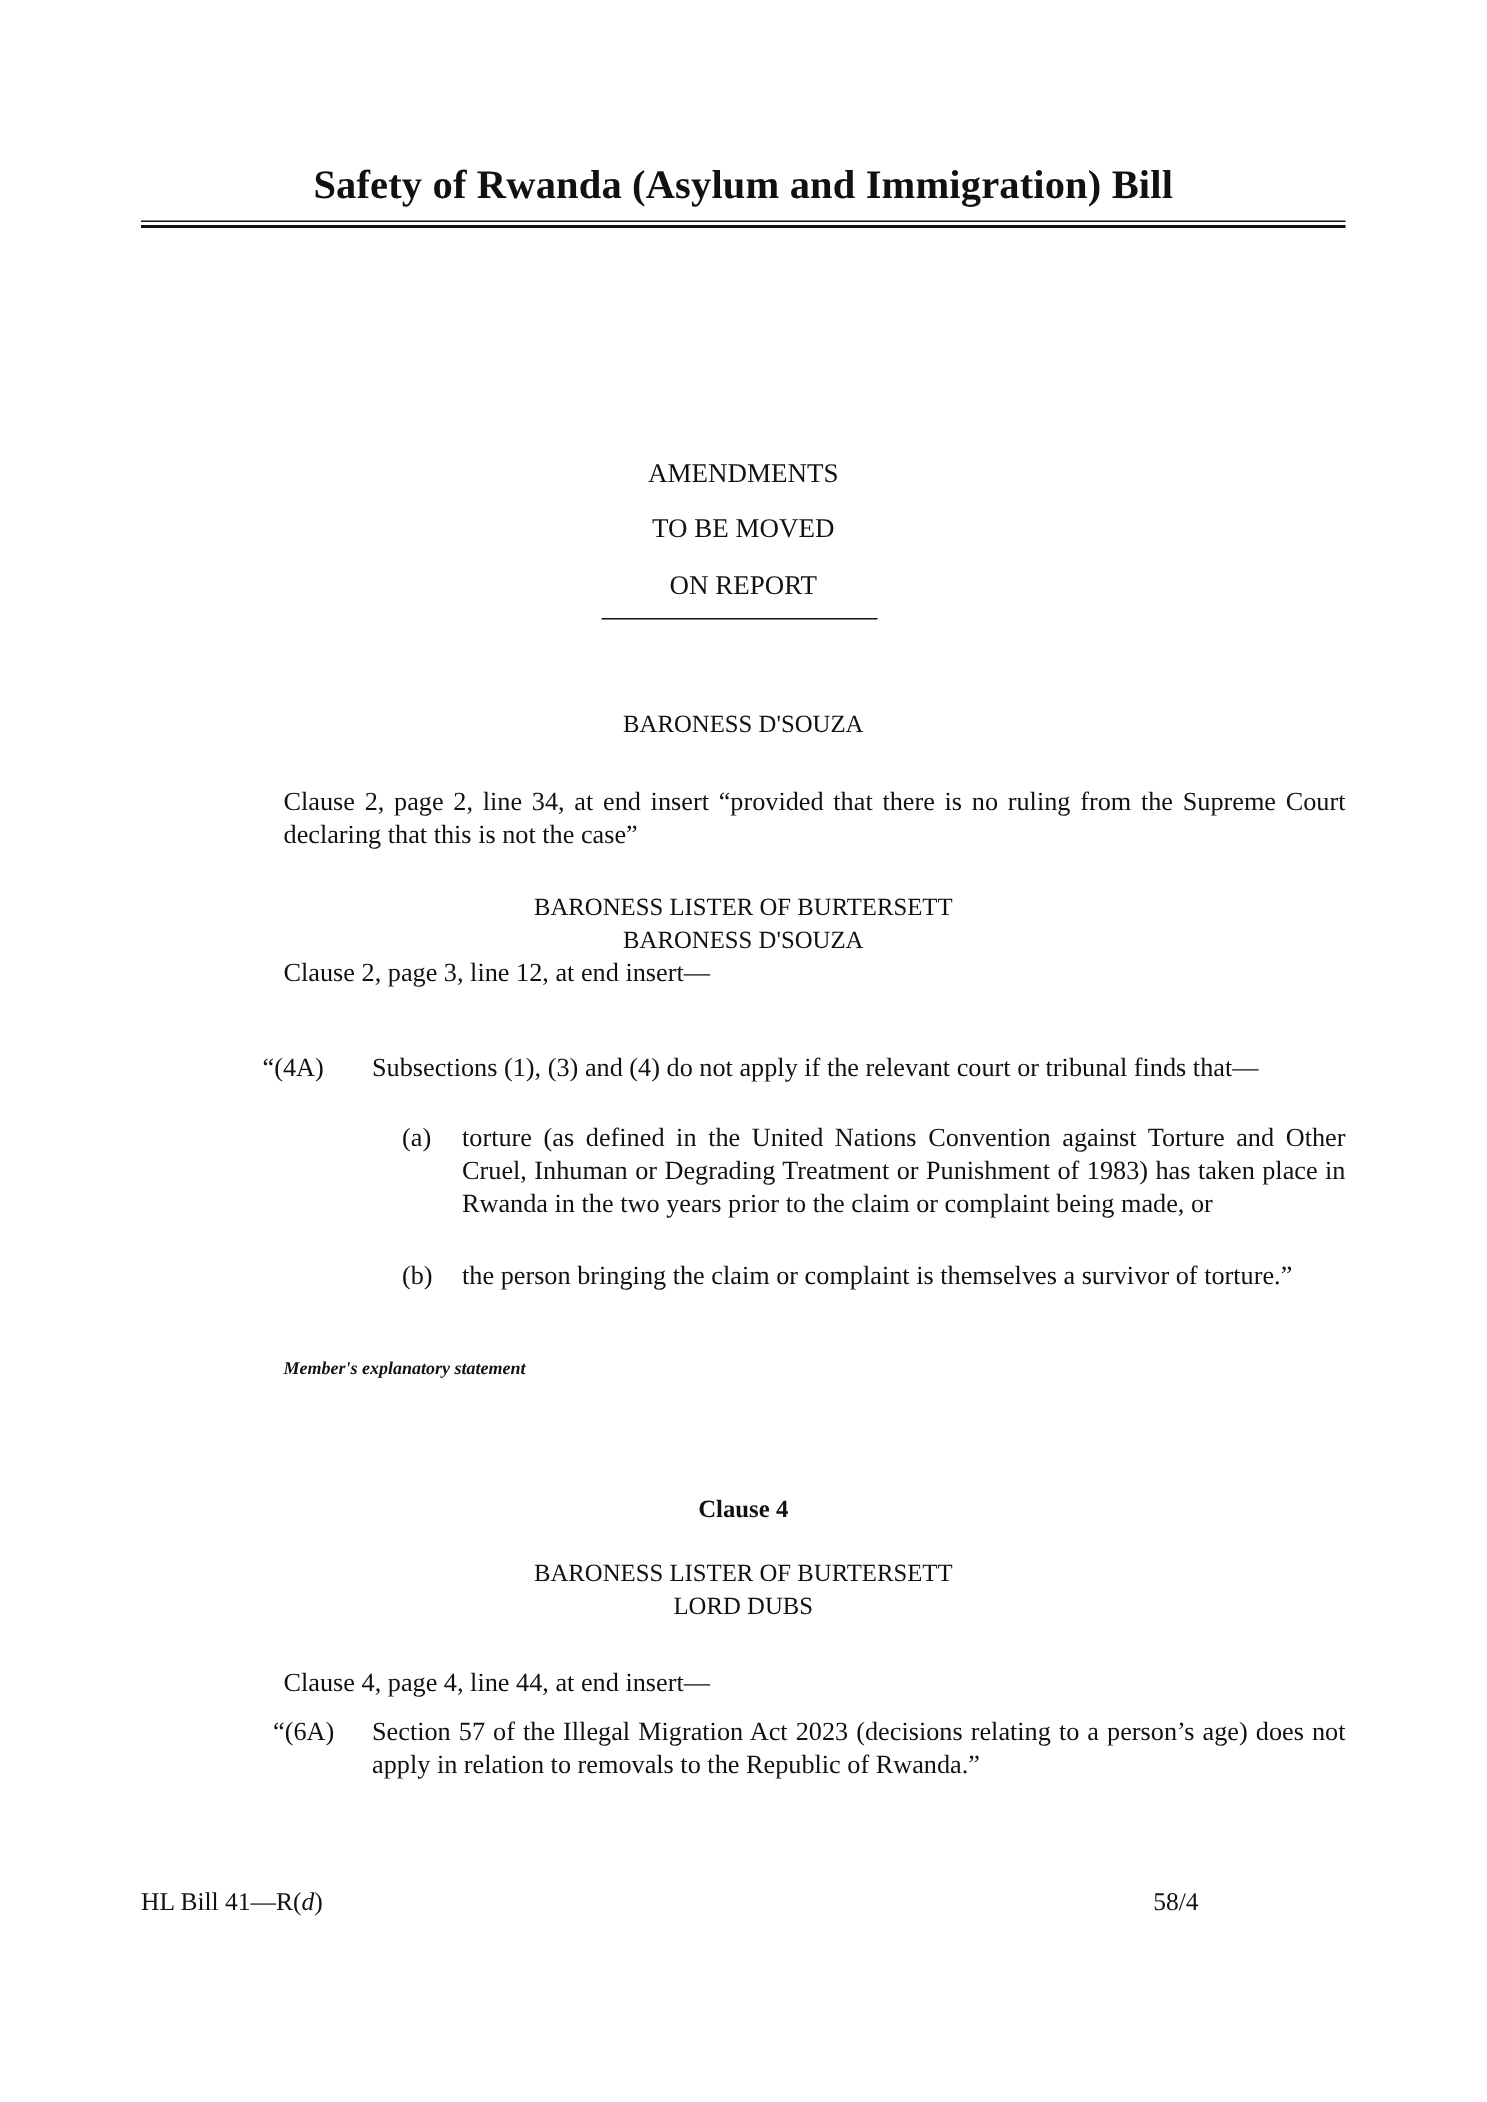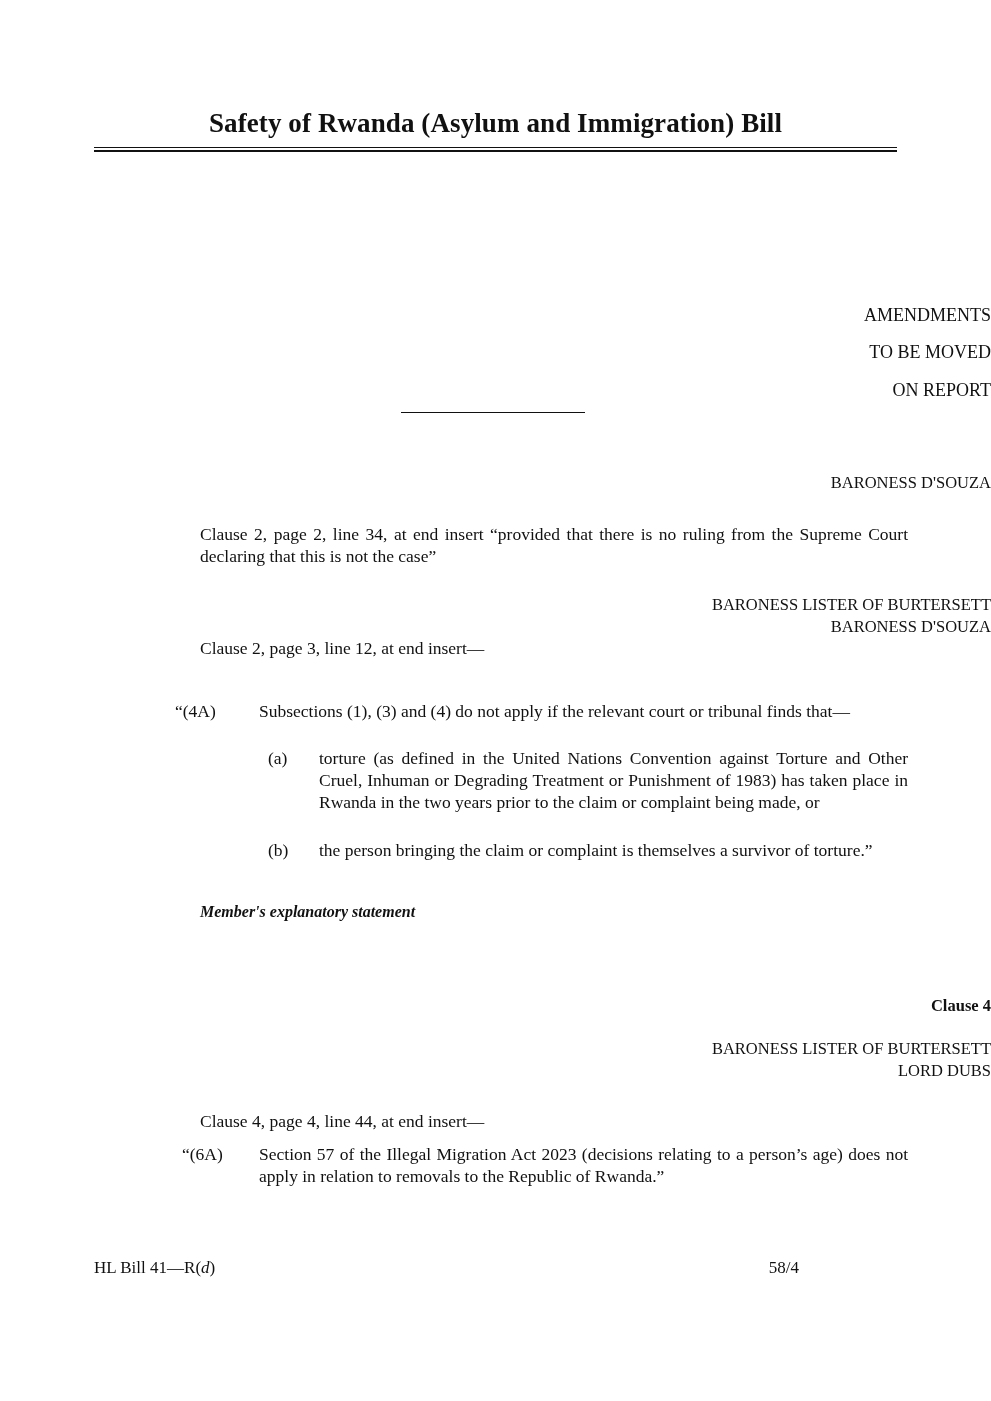--- a/index.html
+++ b/index.html
@@ -9,27 +9,27 @@
       color: #111111;
     }
     .page { position: absolute; left: 0; top: 0; width: 893px; height: 1401px; text-decoration: underline; }
     .title {
       position: absolute; left: 94px; top: 108px; width: 803px;
       text-align: center; font-weight: bold; font-size: 27px; letter-spacing: 0.1px;
       font-family: "Liberation Serif", serif;
     }
     .title-rule-1 { position: absolute; left: 94px; top: 147px; width: 803px; height: 1px; background: #111; }
     .title-rule-2 { position: absolute; left: 94px; top: 150px; width: 803px; height: 2px; background: #111; }
-    .center { position: absolute; left: 0; width: 991px; text-align: right; }
+    .center { position: absolute; left: 0; width: 991px; text-align: center; }
     .body { font-family: "Liberation Serif", serif; font-size: 17.5px; line-height: 22px; }
     .head-line { font-family: "Liberation Serif", serif; font-size: 18px; }
     .short-rule { position: absolute; left: 401px; top: 412px; width: 184px; height: 1px; background: #111; }
     .bold { font-weight: bold; }
     .sponsors { font-family: "Liberation Serif", serif; font-size: 16.5px; line-height: 22px; }
-    .para { position: absolute; left: 189px; width: 708px; margin-left: 11px; }
+    .para { position: absolute; left: 189px; width: 708px; }
     .just { text-align: justify; text-align-last: left; }
     .num { position: absolute; }
     .italic { font-style: italic; }
     .footer { position: absolute; top: 1258px; font-family: "Liberation Serif", serif; font-size: 17px; }
   </style>
 </head>
 <body>
 
 <div class="page">
 
@@ -54,21 +54,21 @@
 
   <div class="num body" style="left:175px; top:700px;">“(4A)</div>
   <div class="para body just" style="left:248px; width:649px; top:700px;">Subsections (1), (3) and (4) do not apply if the relevant court or tribunal finds that—</div>
 
   <div class="num body" style="left:268px; top:747px;">(a)</div>
   <div class="para body just" style="left:308px; width:589px; top:747px;">torture (as defined in the United Nations Convention against Torture and Other Cruel, Inhuman or Degrading Treatment or Punishment of 1983) has taken place in Rwanda in the two years prior to the claim or complaint being made, or</div>
 
   <div class="num body" style="left:268px; top:839px;">(b)</div>
   <div class="para body just" style="left:308px; width:589px; top:839px;">the person bringing the claim or complaint is themselves a survivor of torture.”</div>
 
-  <div class="para body bold italic" style="top:901px; font-size:16px;">Member's explanatory statement</div>
+  <div class="para body bold italic" style="top:901px; font-size:12px;">Member's explanatory statement</div>
 
   <div class="center body bold" style="top:995px; font-size:16.5px;">Clause 4</div>
 
   <div class="center sponsors" style="top:1038px;">BARONESS LISTER OF BURTERSETT</div>
   <div class="center sponsors" style="top:1060px;">LORD DUBS</div>
 
   <div class="para body" style="top:1110px;">Clause 4, page 4, line 44, at end insert—</div>
 
   <div class="num body" style="left:182px; top:1143px;">“(6A)</div>
   <div class="para body just" style="left:248px; width:649px; top:1143px;">Section 57 of the Illegal Migration Act 2023 (decisions relating to a person’s age) does not apply in relation to removals to the Republic of Rwanda.”</div>

